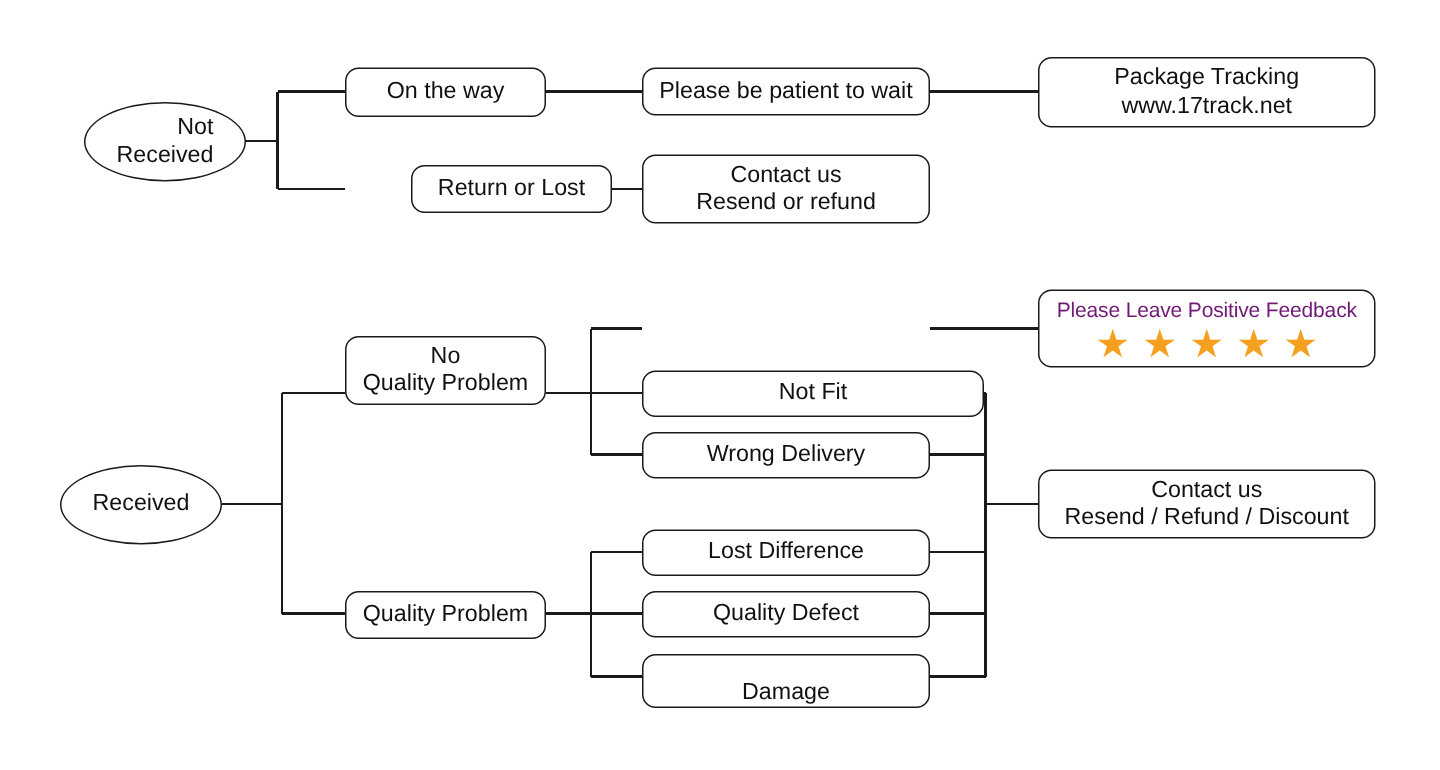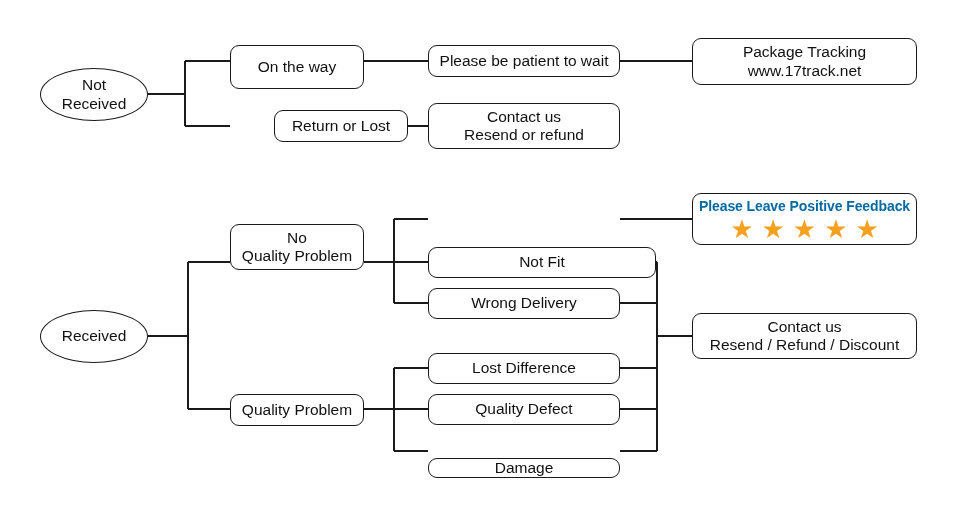--- a/index.html
+++ b/index.html
@@ -54,23 +54,23 @@
     padding: 0 6px;
   }
   .feedback-node {
     flex-direction: column;
     justify-content: center;
     gap: 1px;
     padding-top: 2px;
   }
   .feedback-title {
     font-size: 14px;
-    font-weight: 700;
+    font-weight: 400;
     letter-spacing: -0.1px;
-    color: #0369a1;
+    color: #701a75;
   }
   .stars {
     display: flex;
     gap: 8px;
     align-items: center;
     justify-content: center;
     line-height: 1;
   }
   .star {
     font-size: 26px;
@@ -125,26 +125,26 @@
       <path d="M620,262 L657,262"></path>
       <path d="M620,303 L657,303"></path>
       <path d="M620,368 L657,368"></path>
       <path d="M620,409 L657,409"></path>
       <path d="M620,451 L657,451"></path>
       <path d="M657,262 L657,451"></path>
       <path d="M657,336 L692,336"></path>
     </g>
   </svg>
 
-  <div class="node ellipse" style="left:40px; top:68px; width:108px; height:53px;">
+  <div class="node ellipse" style="left:56px; top:68px; width:108px; height:53px;text-align:right;">
     <span class="label">Not
 Received</span>
   </div>
 
-  <div class="node pill" style="left:230px; top:45px; width:134px; height:44px;">
+  <div class="node pill" style="left:230px; top:45px; width:134px; height:33px;">
     <span class="label">On the way</span>
   </div>
 
   <div class="node pill" style="left:230px; top:110px; width:134px; height:32px;margin-left:44px;">
     <span class="label">Return or Lost</span>
   </div>
 
   <div class="node pill" style="left:428px; top:45px; width:192px; height:32px;">
     <span class="label">Please be patient to wait</span>
   </div>
@@ -182,21 +182,21 @@
   </div>
 
   <div class="node pill" style="left:428px; top:353px; width:192px; height:31px;">
     <span class="label">Lost Difference</span>
   </div>
 
   <div class="node pill" style="left:428px; top:394px; width:192px; height:31px;">
     <span class="label">Quality Defect</span>
   </div>
 
-  <div class="node pill" style="left:428px; top:458px; width:192px; height:20px;">
+  <div class="node pill" style="left:428px; top:436px; width:192px; height:36px;align-items:flex-end;">
     <span class="label">Damage</span>
   </div>
 
   <div class="node pill feedback-node" style="left:692px; top:193px; width:225px; height:52px;">
     <span class="feedback-title">Please Leave Positive Feedback</span>
     <span class="stars">
         <span class="star" style="color: rgb(245, 160, 30);">★</span>
         <span class="star" style="color: rgb(245, 160, 30);">★</span>
         <span class="star" style="color: rgb(245, 160, 30);">★</span>
         <span class="star" style="color: rgb(245, 160, 30);">★</span>

